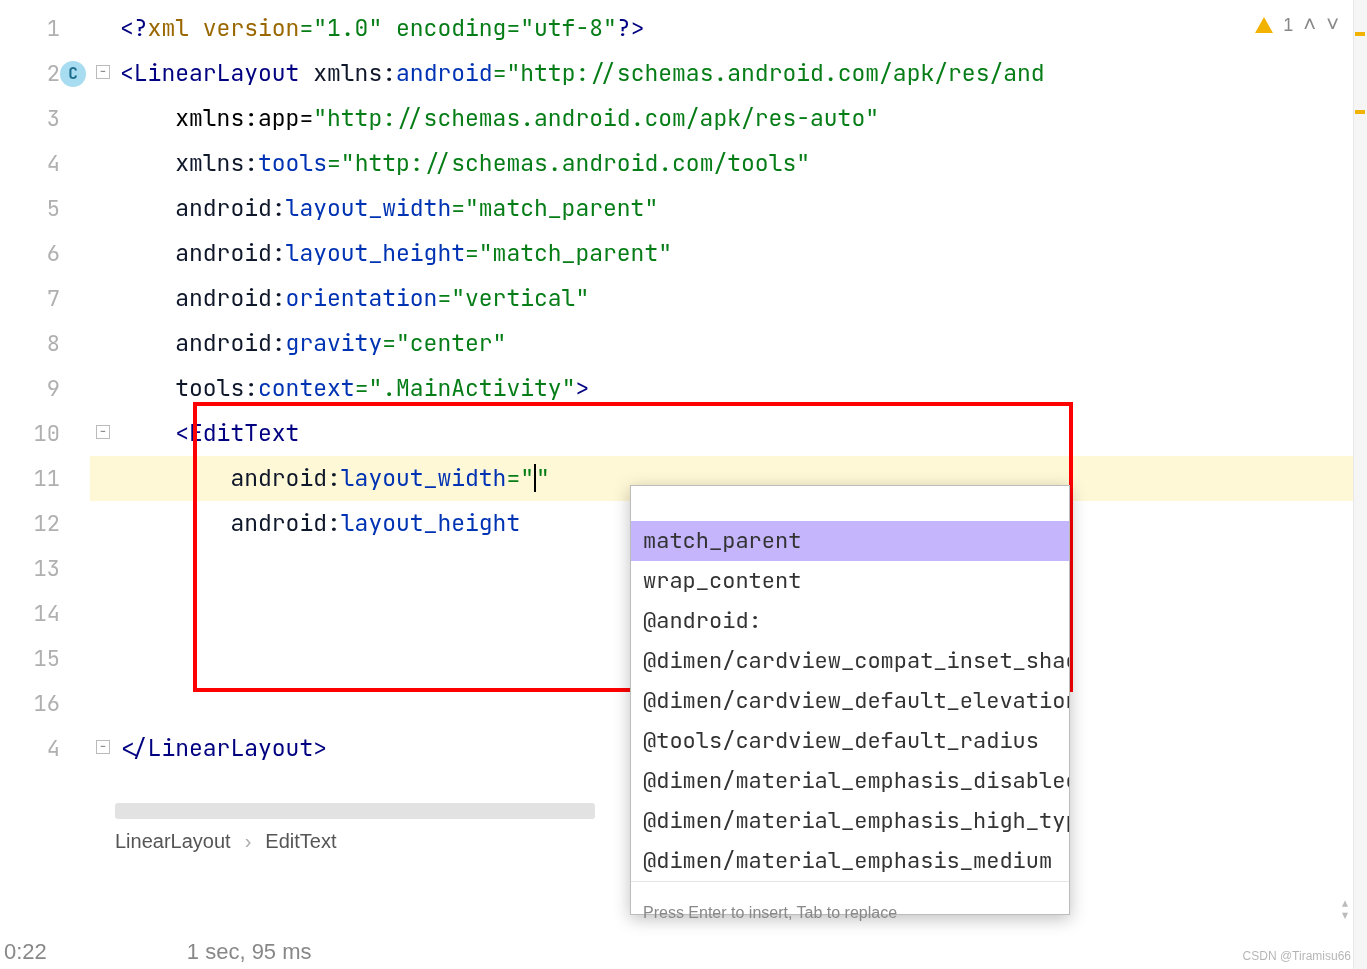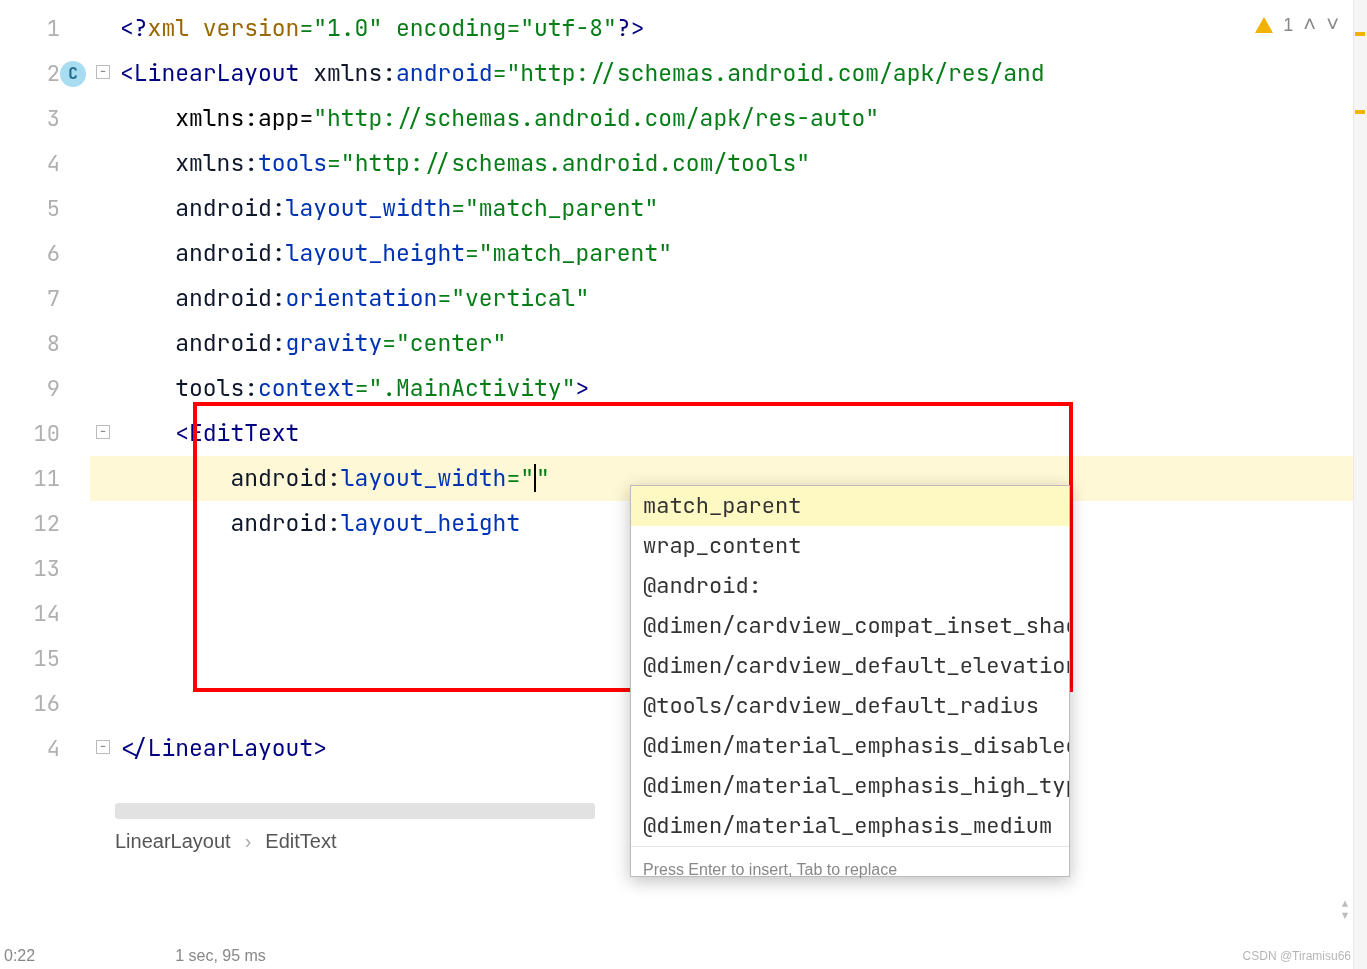--- a/index.html
+++ b/index.html
@@ -106,28 +106,28 @@
     font-size: 22px;
   }
   .popup .item {
     height: 40px;
     line-height: 40px;
     padding: 0 12px;
     color: #333;
     white-space: nowrap;
     overflow: hidden;
   }
-  .popup .item.selected { background: #fef9c3; }
+  .popup .item.selected { background: #c4b5fd; margin-top: 35px; }
   .popup .item.deprecated { text-decoration: line-through; color: #555; }
   .popup .footer {
     height: 30px;
     line-height: 30px;
     font-size: 16px;
     color: #888;
-    padding: 8px 12px;
+    padding: 16px 12px;
     border-top: 1px solid #e4e4e4;
     font-family: Arial, sans-serif;
   }
   .breadcrumb {
     position: absolute;
     left: 115px;
     bottom: 108px;
     height: 40px;
     line-height: 40px;
     font-family: Arial, sans-serif;
@@ -183,21 +183,21 @@
     bottom: 6px;
     font-family: Arial, sans-serif;
     font-size: 12px;
     color: rgba(0,0,0,0.30);
   }
   .status {
     position: absolute;
     left: 4px;
     bottom: 4px;
     font-family: Arial, sans-serif;
-    font-size: 16px;
+    font-size: 22px;
     color: #888;
     display: flex;
     gap: 140px;
   }
   .bottom-tri {
     position: absolute;
     right: 16px;
     bottom: 48px;
     color: #bbb;
     font-size: 20px;

